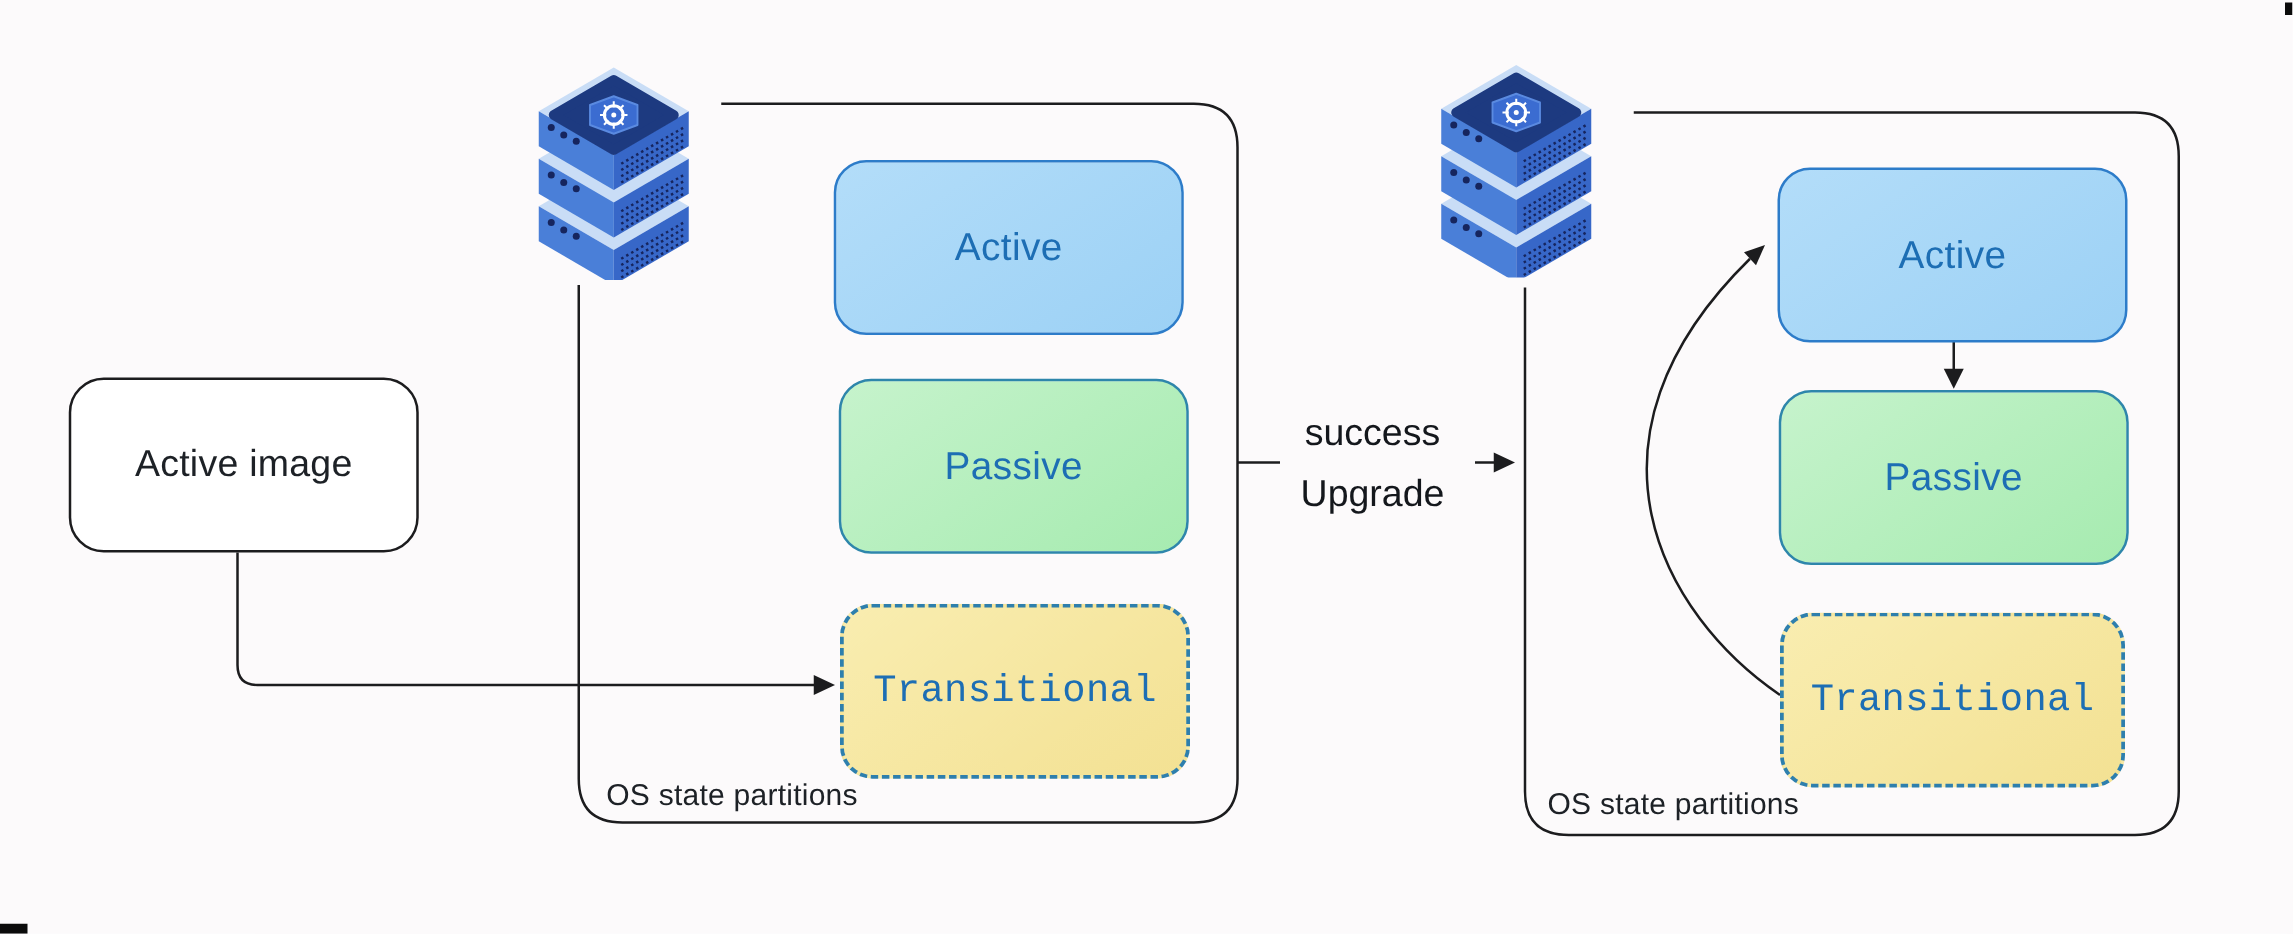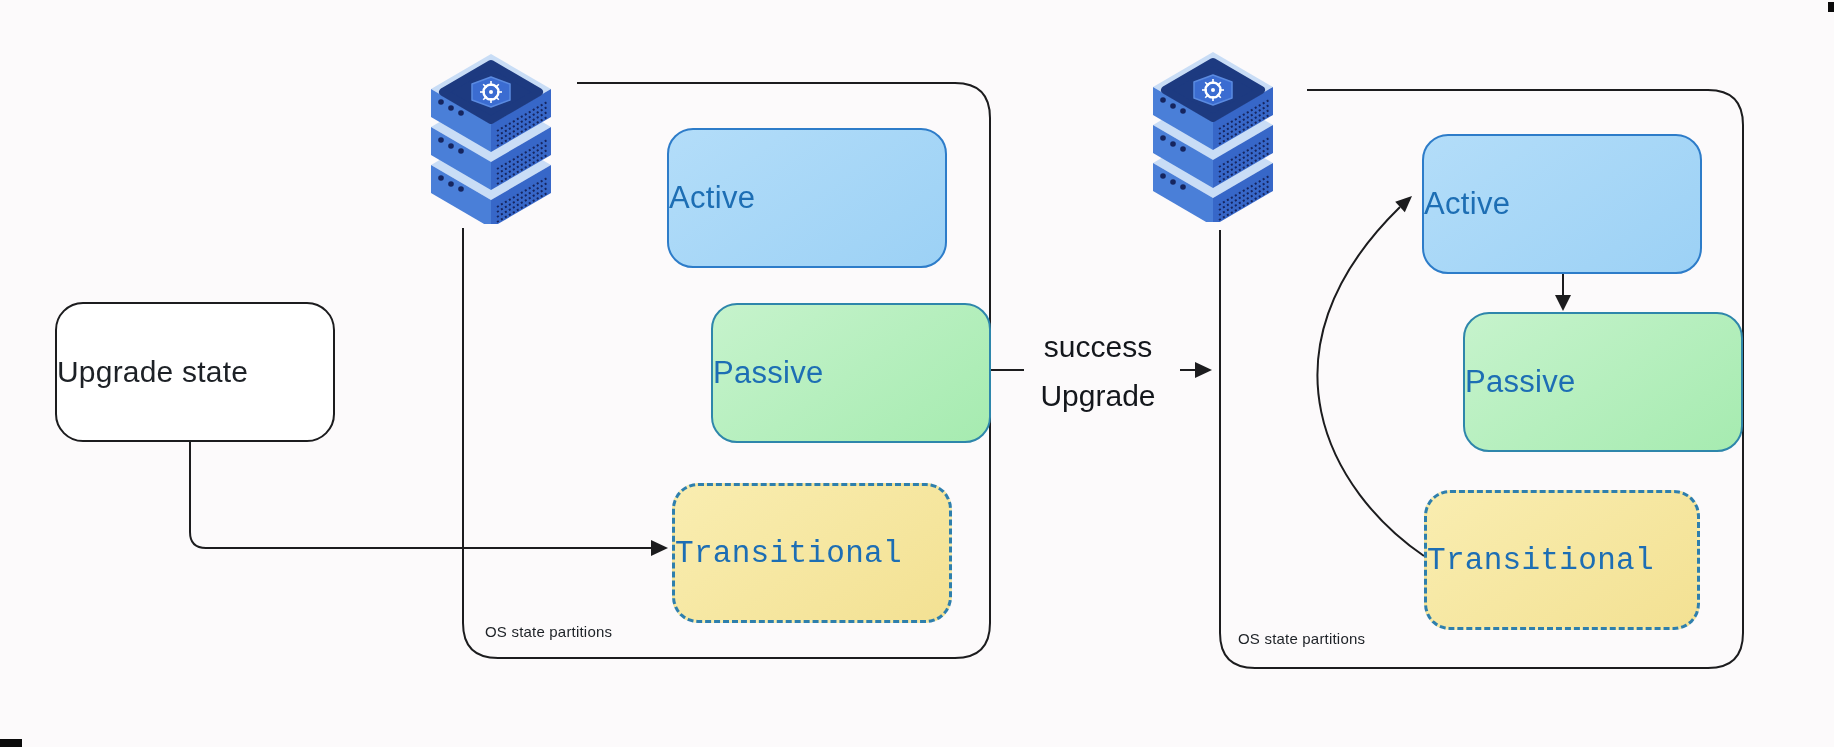--- a/index.html
+++ b/index.html
@@ -10,43 +10,43 @@
     --partition-text:#1d6eb4; --label-text:#1d2126;
   }
   html,body{margin:0;padding:0;}
   body{font-family:"Liberation Sans",sans-serif;background:#fff;}
   .canvas{position:relative;width:1834px;height:747px;background:var(--background);overflow:hidden;}
   .layer{position:absolute;left:0;top:0;width:1834px;height:747px;}
   svg{display:block;}
   .stroke-line{stroke:var(--line);stroke-width:2;fill:none;}
   .arrowhead{fill:var(--line);stroke:none;}
 
-  .node{position:absolute;display:flex;align-items:center;justify-content:flex-start;box-sizing:border-box;}
+  .node{position:absolute;display:flex;align-items:center;justify-content:center;box-sizing:border-box;}
   .upgrade-image-box{
     left:55px;top:302px;width:280px;height:140px;
     background:#fff;border:2px solid var(--line);border-radius:28px;
     font-size:30px;font-weight:500;color:var(--label-text);letter-spacing:.2px;
   }
   .partition{
     width:280px;height:140px;border-radius:26px;
     font-size:31px;font-weight:500;color:var(--partition-text);letter-spacing:.3px;
   }
   .partition.active{background:linear-gradient(145deg,var(--active-fill-start),var(--active-fill-end));border:2px solid var(--active-border);}
-  .partition.passive{background:linear-gradient(145deg,var(--passive-fill-start),var(--passive-fill-end));border:2px solid var(--passive-border);margin-left:40px;}
+  .partition.passive{background:linear-gradient(145deg,var(--passive-fill-start),var(--passive-fill-end));border:2px solid var(--passive-border);}
   .partition.transitional{background:linear-gradient(145deg,var(--transitional-fill-start),var(--transitional-fill-end));border:3px dashed var(--transitional-border);font-family:Liberation Mono, monospace;}
 
   .p-active-before{left:667px;top:128px;}
   .p-passive-before{left:671px;top:303px;}
   .p-transitional-before{left:672px;top:483px;}
   .p-active-after{left:1422px;top:134px;}
   .p-passive-after{left:1423px;top:312px;}
   .p-transitional-after{left:1424px;top:490px;width:276px;}
 
   .cluster-caption{
-    position:absolute;font-size:15px;color:var(--label-text);letter-spacing:.2px;
+    position:absolute;font-size:24px;color:var(--label-text);letter-spacing:.2px;
   }
   .caption-before{left:485px;top:623px;}
   .caption-after{left:1238px;top:630px;}
 
   .upgrade-success-label{
     position:absolute;left:1008px;top:322px;width:180px;
     text-align:center;font-size:30px;line-height:49px;font-weight:500;color:#14171c;
   }
 
   .server-icon{position:absolute;width:140px;height:178px;}
@@ -144,21 +144,21 @@
     <polygon class="arrowhead" points="1212,370 1195,362 1195,378"></polygon>
 
     <path class="stroke-line" d="M 1563 273 V 296"></path>
     <polygon class="arrowhead" points="1563,311 1555,295 1571,295"></polygon>
 
     <path class="stroke-line" d="M 1424 556 C 1330 492 1252 352 1400 207"></path>
     <polygon class="arrowhead" points="1412,196 1404.8,212.2 1395.2,201.8"></polygon>
   </svg>
 
   <div class="node upgrade-image-box">
-    <span>Upgrade state</span>
+    <span>Active image</span>
   </div>
 
   <div class="node partition active p-active-before">
     <span>Active</span>
   </div>
   <div class="node partition passive p-passive-before">
     <span>Passive</span>
   </div>
   <div class="node partition transitional p-transitional-before">
     <span>Transitional</span>

